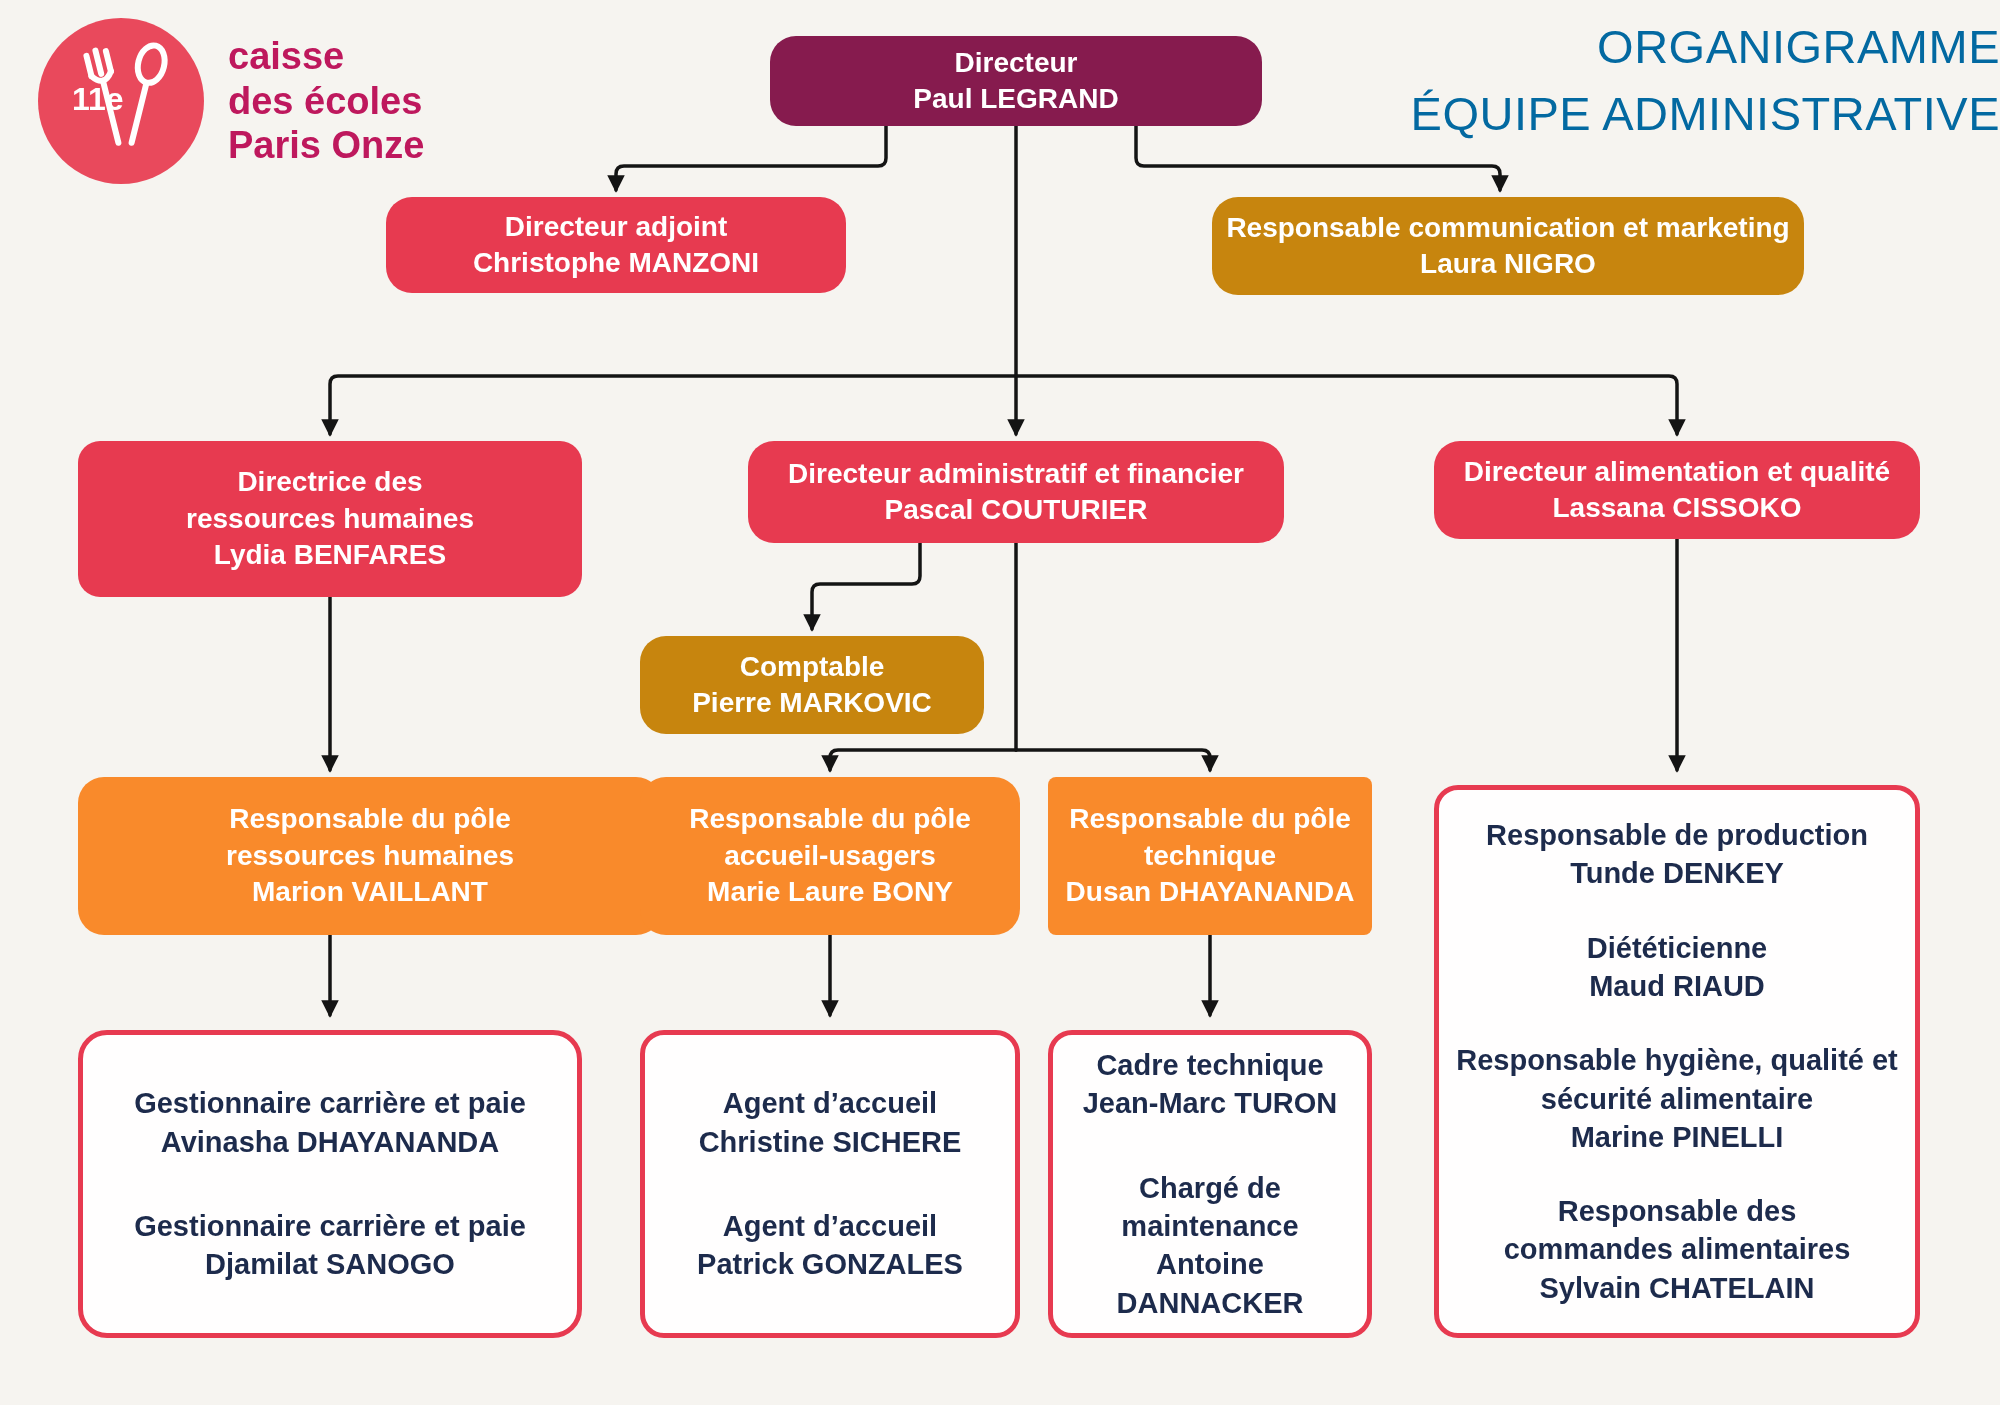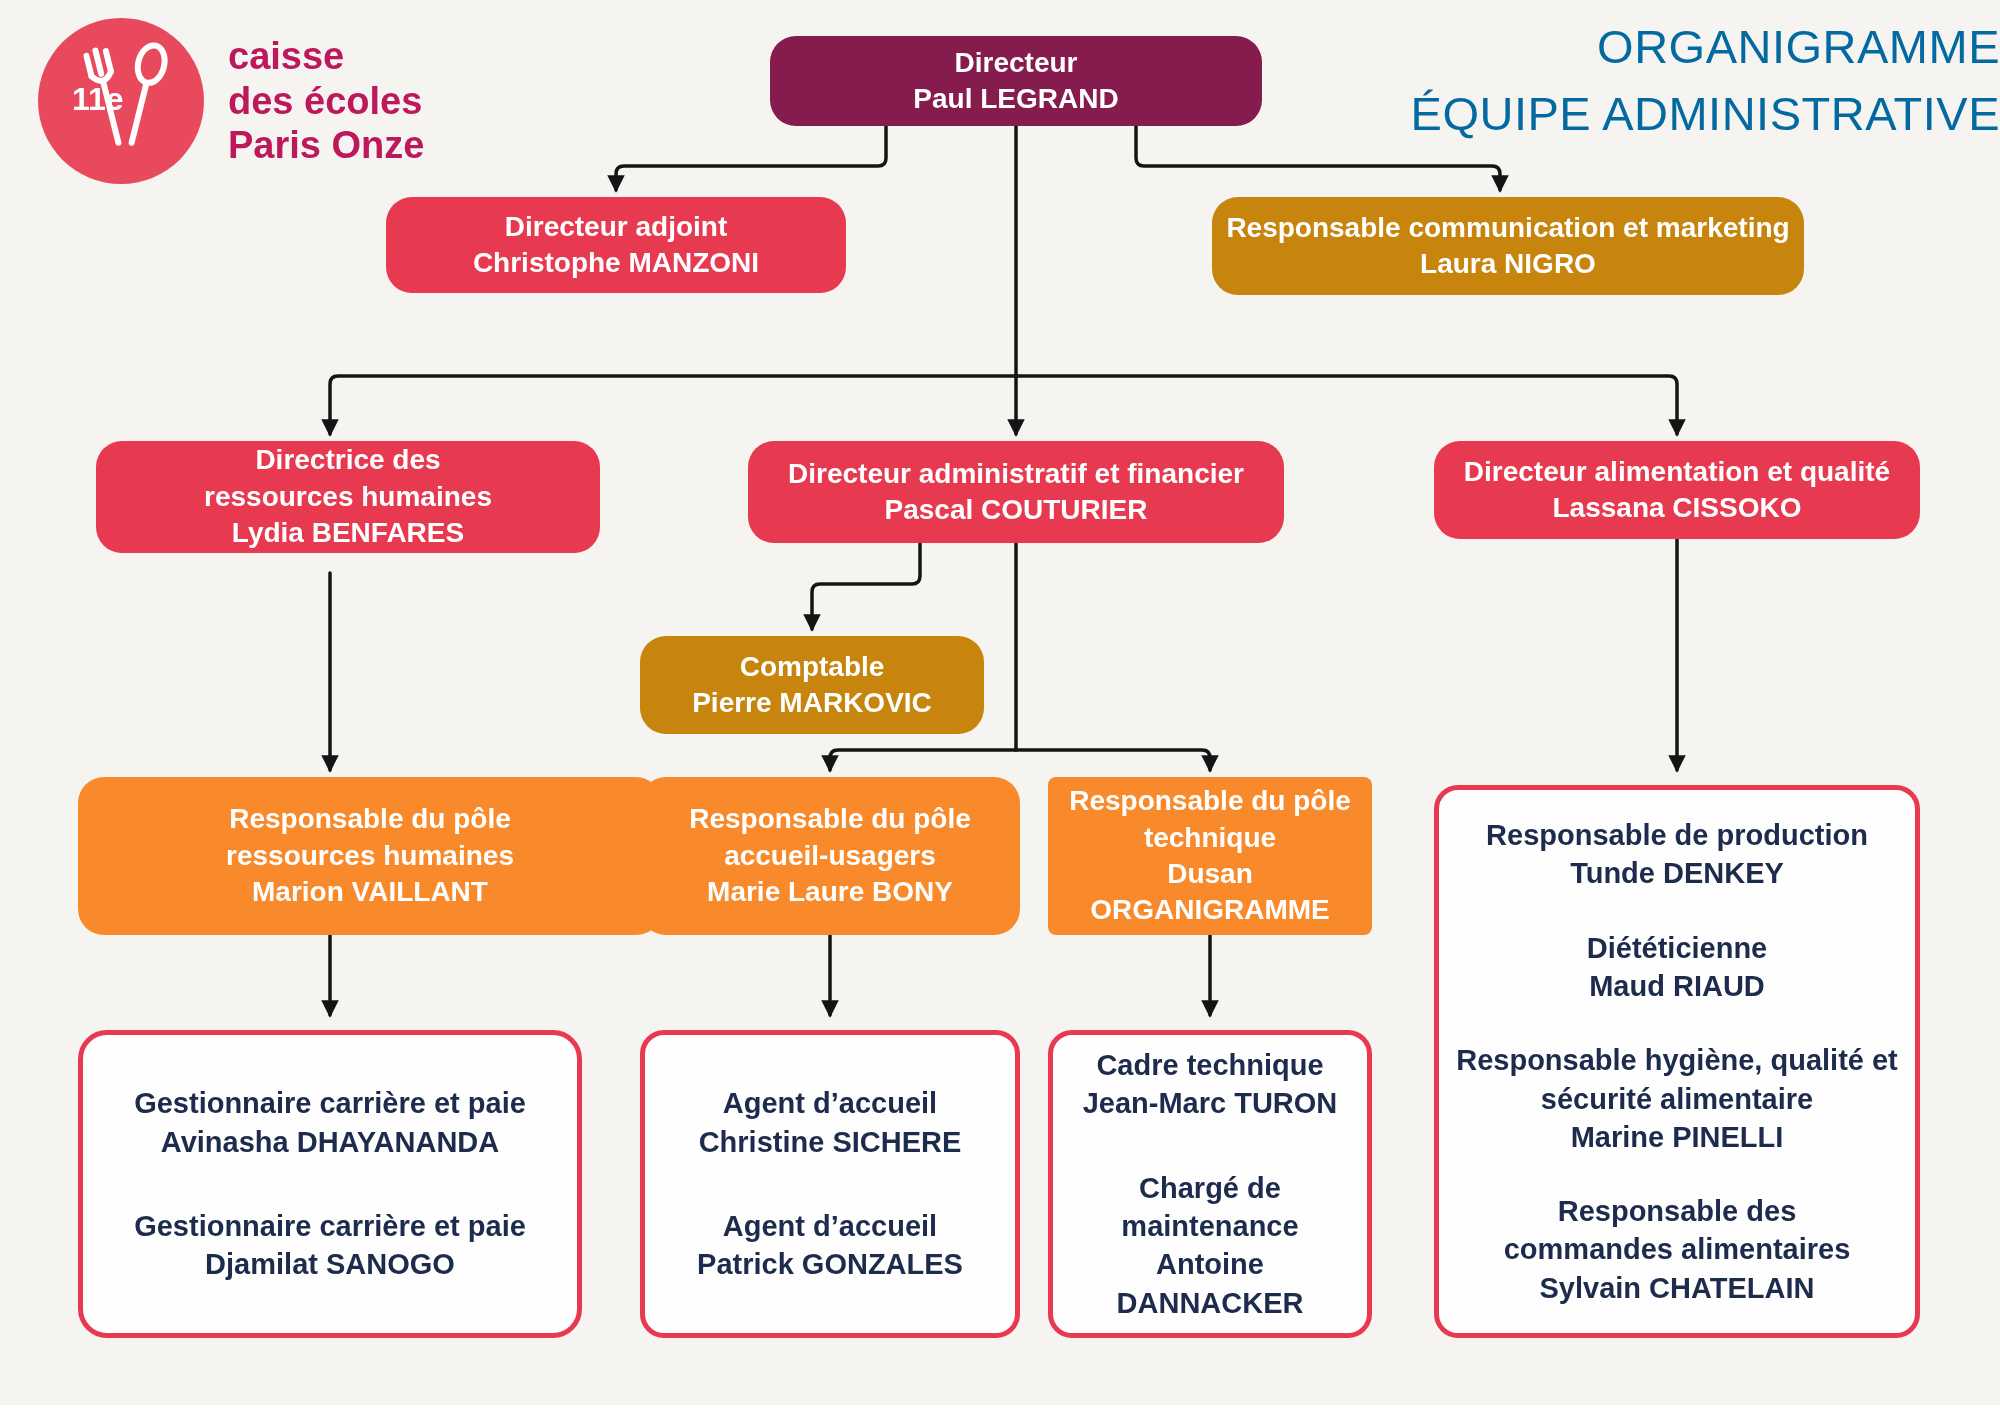--- a/index.html
+++ b/index.html
@@ -21,21 +21,21 @@
   .node .t,.node .n{font-weight:700;font-size:28px;line-height:1.3;}
   .nowrap{white-space:nowrap;}
   .purple{background:#861b4e;}
   .red{background:#e73a50;}
   .ochre{background:#c7850e;}
   .orange{background:#f98a2b;}
 
   #node-directeur{left:770px;top:36px;width:492px;height:90px;}
   #node-adjoint{left:386px;top:197px;width:460px;height:96px;}
   #node-communication{left:1212px;top:197px;width:592px;height:98px;}
-  #node-drh{left:96px;top:441px;width:504px;height:112px;}
+  #node-drh{left:78px;top:441px;width:504px;height:156px;border-radius:22px;}
   #node-drh .t{max-width:322px;}
   #node-daf{left:748px;top:441px;width:536px;height:102px;}
   #node-daq{left:1434px;top:441px;width:486px;height:98px;}
   #node-comptable{left:640px;top:636px;width:344px;height:98px;}
   #node-pole-rh{left:78px;top:777px;width:584px;height:158px;}
   #node-pole-rh .t{max-width:312px;}
   #node-pole-accueil{left:640px;top:777px;width:380px;height:158px;}
   #node-pole-accueil .t{max-width:312px;}
   #node-pole-technique{left:1048px;top:777px;width:324px;height:158px;border-radius:8px;}
   #node-pole-technique .t{max-width:300px;}
@@ -150,21 +150,21 @@
   <div class="node orange" id="node-pole-rh">
     <span class="t">Responsable du pôle ressources humaines</span>
     <span class="n">Marion VAILLANT</span>
   </div>
   <div class="node orange" id="node-pole-accueil">
     <span class="t">Responsable du pôle accueil-usagers</span>
     <span class="n">Marie Laure BONY</span>
   </div>
   <div class="node orange" id="node-pole-technique">
     <span class="t">Responsable du pôle technique</span>
-    <span class="n">Dusan ORGANIGRAMME</span>
+    <span class="n">Dusan DHAYANANDA</span>
   </div>
 
   <div class="group" id="group-rh">
     <div class="entry">
       <span class="t">Gestionnaire carrière et paie</span>
       <span class="n">Avinasha DHAYANANDA</span>
     </div>
     <div class="entry">
       <span class="t">Gestionnaire carrière et paie</span>
       <span class="n">Djamilat SANOGO</span>

